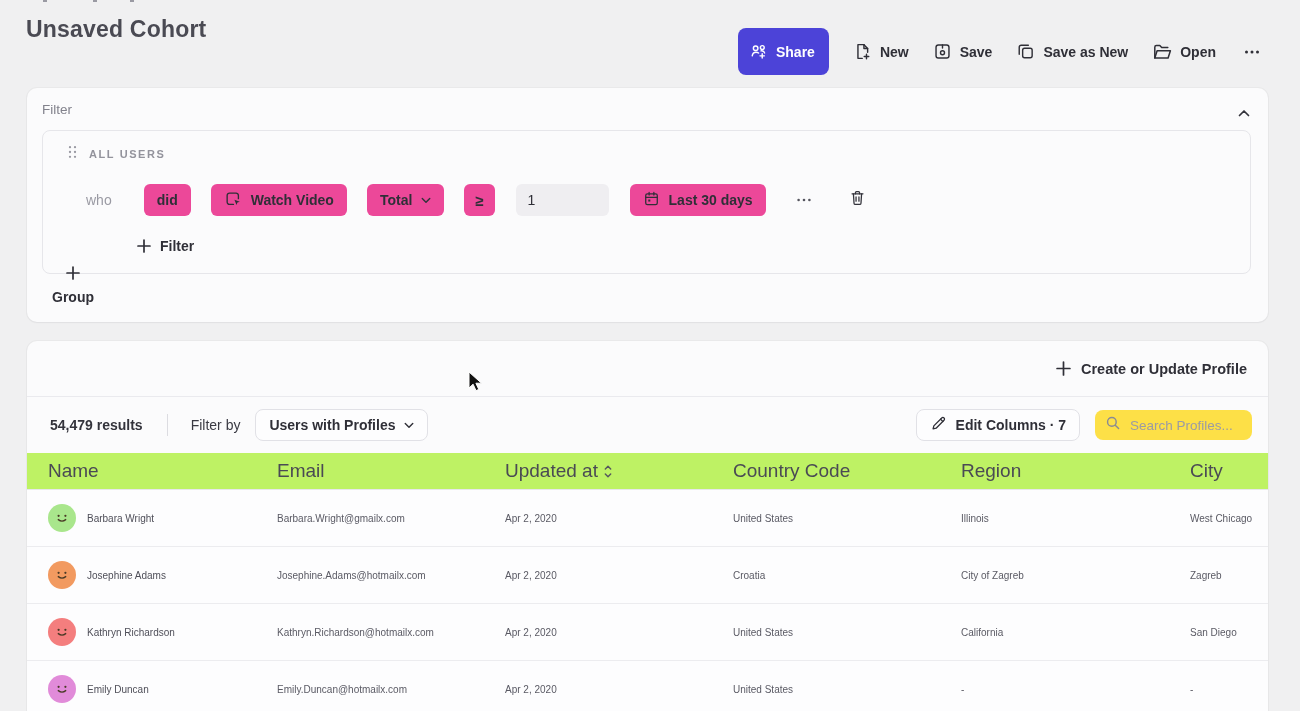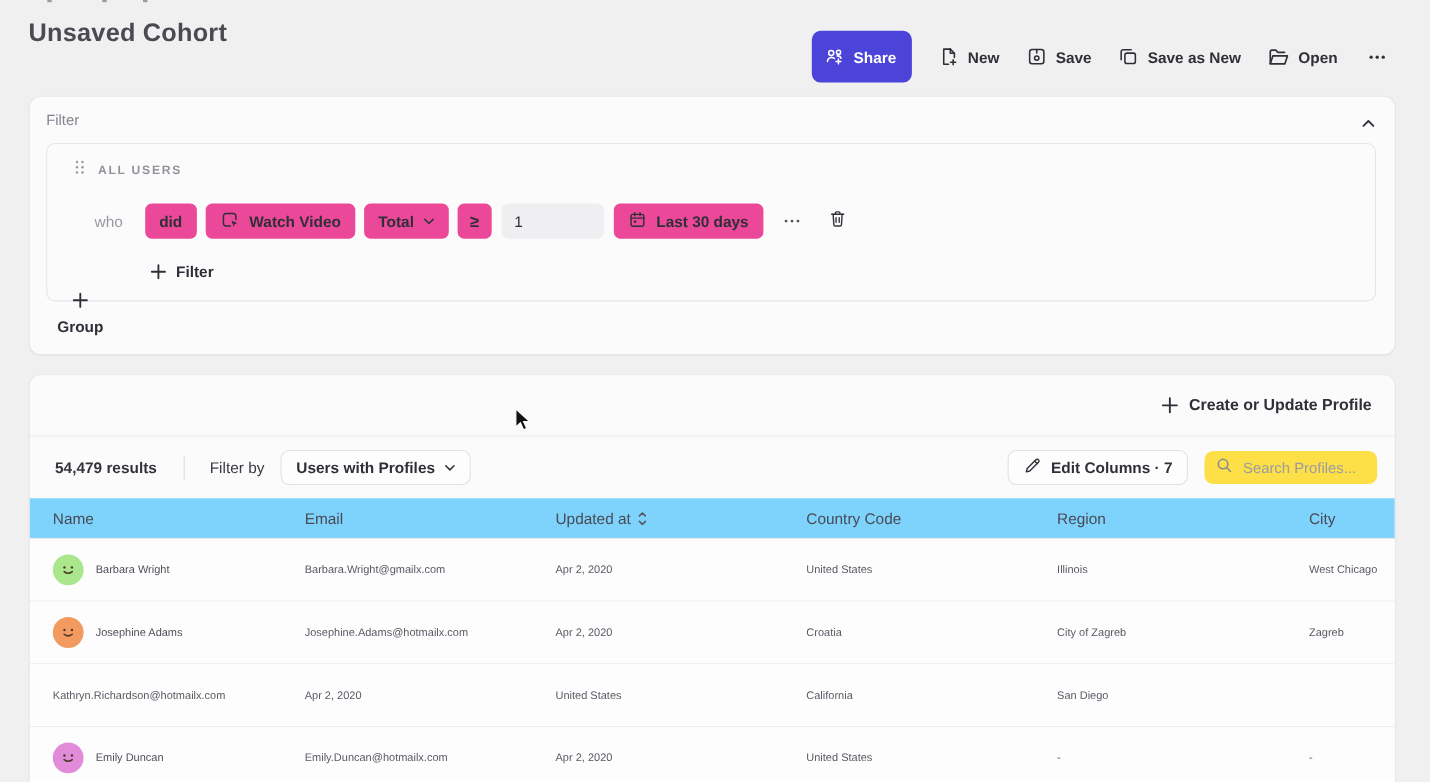--- a/index.html
+++ b/index.html
@@ -21,21 +21,21 @@
   
   .card { position:absolute; left:27px; width:1241px; background:#FBFBFC; border-radius:10px; box-shadow:0 1px 2px rgba(30,30,40,.04), 0 0 0 1px rgba(30,30,40,.03); }
 
   
   #filter-card { top:88px; height:234px; }
   .filter-title { position:absolute; left:15px; top:14px; font-size:13.5px; color:#82828C; }
   .collapse-btn { position:absolute; right:14px; top:12px; padding:4px; cursor:pointer; }
   .clause-card { position:absolute; left:15px; top:42px; width:1209px; height:144px; border:1px solid #E6E6EA; border-radius:8px; background:#FBFBFC; }
   .clause-top { display:flex; align-items:center; gap:12px; padding:14px 0 0 25px; }
   .group-label { font-size:11px; font-weight:600; letter-spacing:1.6px; color:#93939C; }
-  .clause-row { display:flex; align-items:center; gap:8px; margin:21px 0 0 43px; }
+  .clause-row { display:flex; align-items:center; gap:20px; margin:21px 0 0 43px; }
   .who-label { font-size:14px; color:#9A9AA3; margin-right:12px; }
   .chip { background:#ec4899; border-radius:6px; height:32px; display:flex; align-items:center; padding:0 13px; font-size:14px; font-weight:600; color:#2F2F37; gap:9px; cursor:pointer; white-space:nowrap; }
   .chip.ge-chip { padding:0 11px; font-size:15px; }
   .value-chip { background:#EFEEF1; border-radius:6px; height:32px; width:93px; display:flex; align-items:center; padding:0 12px; font-size:14px; font-weight:400; color:#2F2F37; margin-left:1px; }
   .row-kebab { display:flex; gap:0; margin-left:5px; padding:4px; cursor:pointer; }
   .trash-btn { margin-left:10px; padding:2px; cursor:pointer; }
   .add-filter { display:flex; align-items:center; gap:9px; margin:22px 0 0 94px; font-size:14px; font-weight:700; color:#2F2F37; cursor:pointer; width:max-content; }
   .add-group { position:absolute; left:25px; bottom:17px; display:flex; align-items:center; gap:9px; font-size:14px; font-weight:700; color:#2F2F37; cursor:pointer;flex-direction:column; }
 
   
@@ -47,21 +47,21 @@
   .results-count { font-size:14px; font-weight:700; color:#33333B; }
   .vdivider { width:1px; height:22px; background:#DCDCE1; margin:0 23px 0 24px; }
   .filter-by { font-size:14px; font-weight:500; color:#3A3A43; margin-right:15px; }
   .outline-btn { display:flex; align-items:center; gap:9px; height:32px; padding:0 13px; background:#FDFDFE; border:1px solid #E1E1E6; border-radius:8px; font-size:14px; font-weight:600; color:#2F2F37; cursor:pointer; white-space:nowrap; }
   .rt-right { display:flex; align-items:center; gap:15px; }
   .search-box { display:flex; align-items:center; gap:9px; width:157px; height:30px; background:#fde047; border-radius:8px; padding:0 10px; }
   .search-box input { border:none; outline:none; background:transparent; font-family:"Liberation Sans",sans-serif; font-size:13.5px; color:#4A4A54; width:110px; }
   .search-box input::placeholder { color:#9B9BA4; }
 
   .grid-cols { display:grid; grid-template-columns:229px 228px 228px 228px 229px minmax(0,1fr); align-items:center; padding-left:21px; }
-  .table-header { height:37px; background:#7dd3fc; border-bottom:1px solid #E7E7EA; font-size:14px; font-weight:500; color:#4A4A54; }
+  .table-header { height:37px; background:#bef264; border-bottom:1px solid #E7E7EA; font-size:19px; font-weight:500; color:#4A4A54; }
   .th { display:flex; align-items:center; gap:6px; }
   .table-row { height:57px; border-bottom:1px solid #ECECEF; font-size:10px; color:#5A5A64; background:#FDFDFE; }
   .name-cell { display:flex; align-items:center; gap:11px; color:#4F4F59; }
   .avatar { width:28px; height:28px; border-radius:50%; flex:none; display:flex; align-items:center; justify-content:center; }
   .email-cell { max-width:200px; overflow-wrap:anywhere; line-height:1.3; padding-right:10px; }
   .city-cell { white-space:nowrap; overflow:hidden; }
 
   .cursor-overlay { position:absolute; left:468px; top:371px; pointer-events:none; z-index:50; }
 </style>
 </head>
@@ -342,20 +342,30 @@
       <span>Josephine Adams</span>
     </div>
     <div class="email-cell">Josephine.Adams@hotmailx.com</div>
     <div>Apr 2, 2020</div>
     <div>Croatia</div>
     <div>City of Zagreb</div>
     <div class="city-cell">Zagreb</div>
   </div>
 
   <div class="table-row grid-cols">
+    <div class="name-cell">
+      <span class="avatar" style="background: rgb(244, 126, 126);">
+        <svg width="20" height="20" viewBox="0 0 20 20">
+          <circle cx="6.6" cy="7.8" r="1.1" fill="#4A3A26"></circle>
+          <circle cx="13.4" cy="7.8" r="1.1" fill="#4A3A26"></circle>
+          <path d="M6.3 11.6 Q10 14.6 13.7 11.6" fill="none" stroke="#4A3A26" stroke-width="1.4" stroke-linecap="round"></path>
+        </svg>
+      </span>
+      <span>Kathryn Richardson</span>
+    </div>
     <div class="email-cell">Kathryn.Richardson@hotmailx.com</div>
     <div>Apr 2, 2020</div>
     <div>United States</div>
     <div>California</div>
     <div class="city-cell">San Diego</div>
   </div>
 
   <div class="table-row grid-cols">
     <div class="name-cell">
       <span class="avatar" style="background: rgb(225, 139, 217);">

